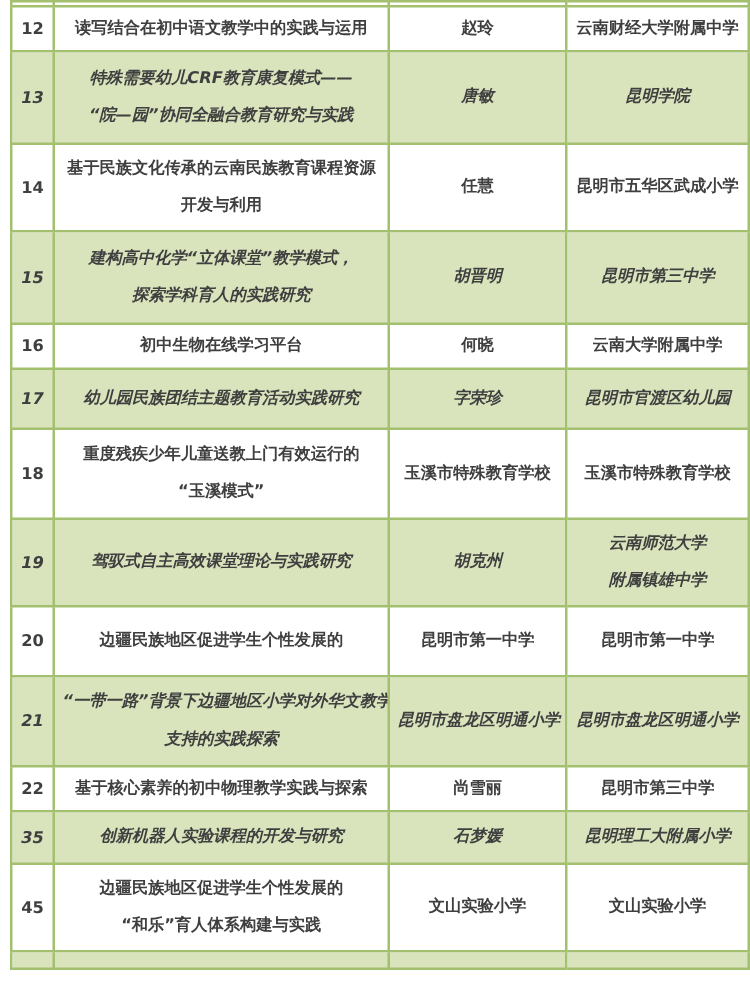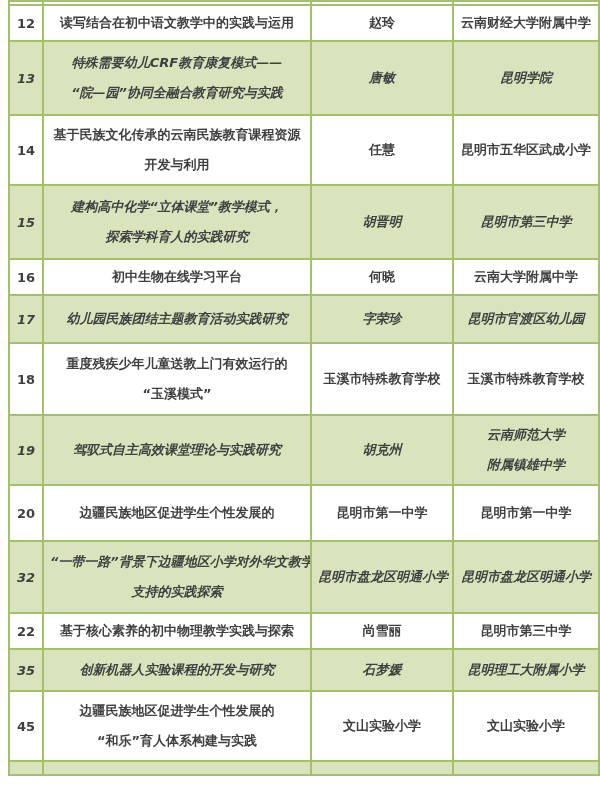--- a/index.html
+++ b/index.html
@@ -161,21 +161,21 @@
             <div class="line">边疆民族地区促进学生个性发展的</div>
           </td>
           <td class="col-name">
             <div class="line">昆明市第一中学</div>
           </td>
           <td class="col-school">
             <div class="line">昆明市第一中学</div>
           </td>
         </tr>
         <tr class="shaded" style="height: 72px;">
-          <td class="col-no"><span>32</span></td>
+          <td class="col-no"><span>21</span></td>
           <td class="col-title">
             <div class="line">“一带一路”背景下边疆地区小学对外华文教学</div>
             <div class="line">支持的实践探索</div>
           </td>
           <td class="col-name">
             <div class="line">昆明市盘龙区明通小学</div>
           </td>
           <td class="col-school">
             <div class="line">昆明市盘龙区明通小学</div>
           </td>

